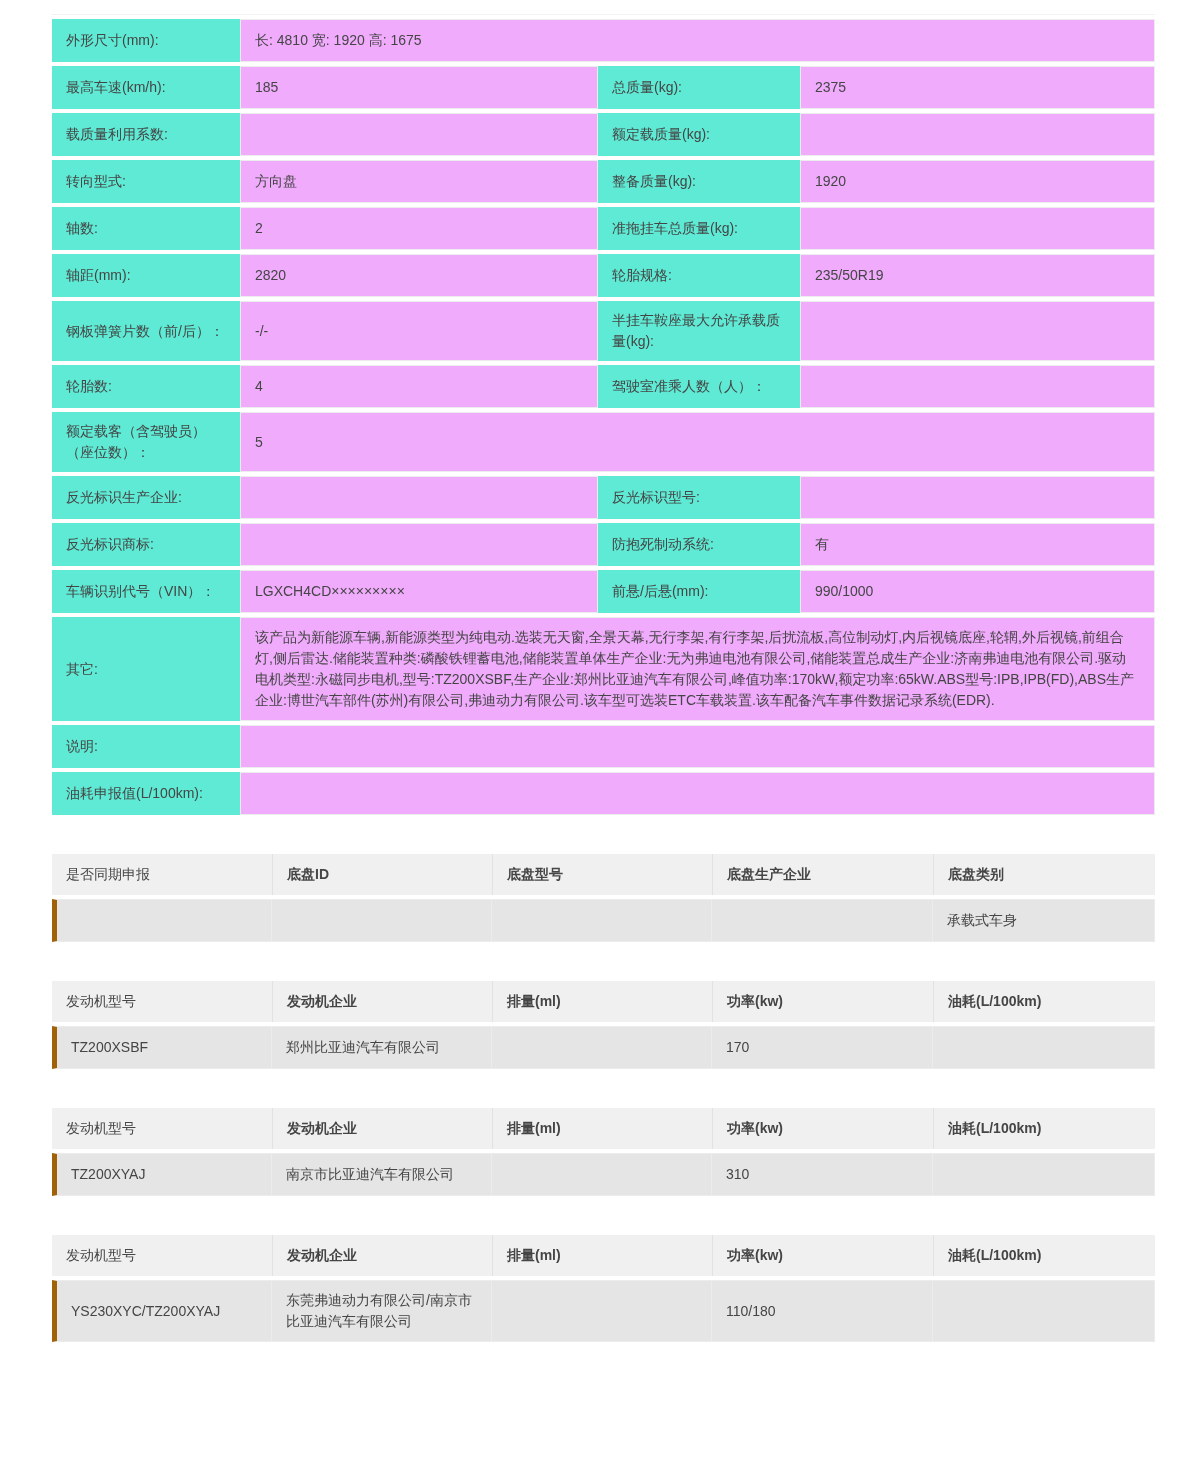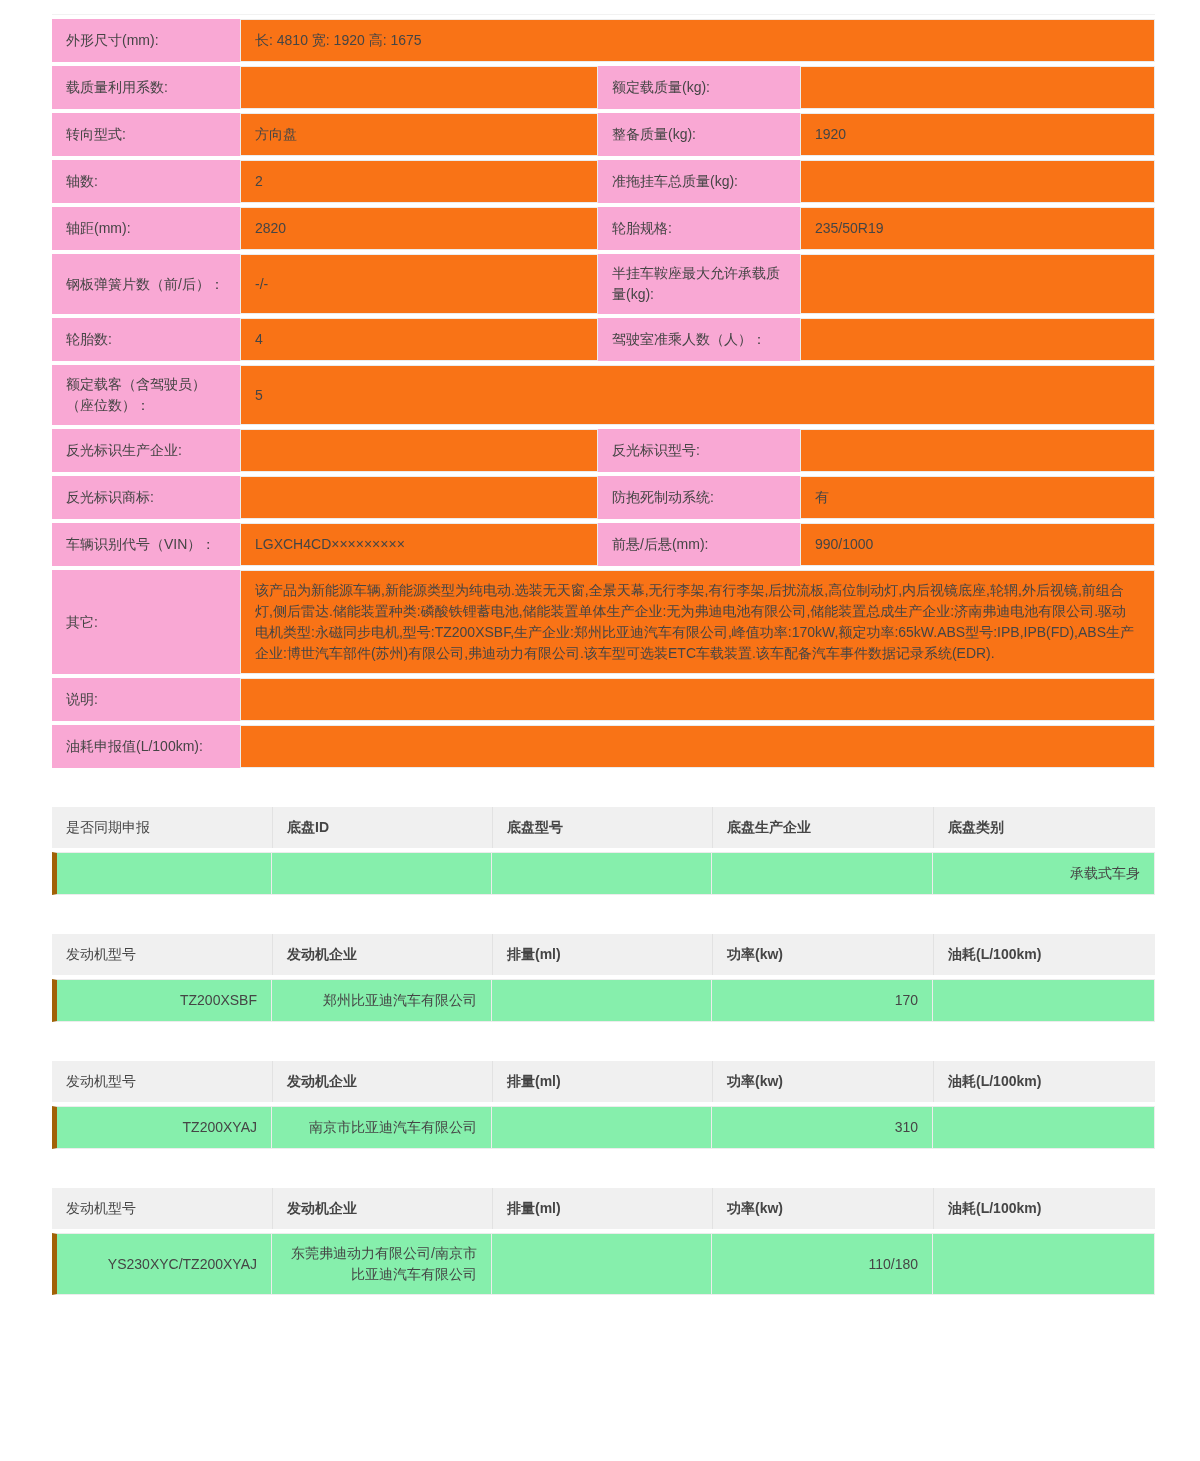--- a/index.html
+++ b/index.html
@@ -28,42 +28,41 @@
     vertical-align: middle;
     font-weight: normal;
     line-height: 21px;
     word-break: break-all;
     overflow-wrap: break-word;
     height: 23px;
     box-sizing: content-box;
   }
   
   .spec td.lbl {
-    background: #f9a8d4;
+    background: #5eead4;
   }
   .spec td.val {
-    background: #f97316;
+    background: #f0abfc;
     border: 1px solid #ececec;
   }
   
   .grid { margin-top: 31px; }
   .grid th {
     background: #f0f0f0;
     margin-top: 8px;
   }
   .grid th:not(:first-child) {
     border-left: 1px solid #e2e2e2;
     font-weight: bold;
   }
   .grid td {
-    background: #86efac;
+    background: #e5e5e5;
     border-top: 1px solid #ececec;
     border-bottom: 1px solid #ececec;
     border-right: 1px solid #ececec;
-    text-align: right;
   }
   .grid td:first-child {
     border-left: 5px solid #a16207;
     margin-top: 28px;
   }
   .spec { border-top: 1px solid #f2f2f2; }
 </style>
 </head>
 <body>
 
@@ -73,20 +72,26 @@
     <colgroup>
       <col style="width:188px">
       <col style="width:358px">
       <col style="width:202px">
       <col style="width:355px">
     </colgroup>
     <tbody>
         <tr>
           <td class="lbl">外形尺寸(mm):</td>
           <td class="val" colspan="3">长: 4810 宽: 1920 高: 1675</td>
+        </tr>
+        <tr>
+          <td class="lbl">最高车速(km/h):</td>
+          <td class="val">185</td>
+          <td class="lbl">总质量(kg):</td>
+          <td class="val">2375</td>
         </tr>
         <tr>
           <td class="lbl">载质量利用系数:</td>
           <td class="val"></td>
           <td class="lbl">额定载质量(kg):</td>
           <td class="val"></td>
         </tr>
         <tr>
           <td class="lbl">转向型式:</td>
           <td class="val">方向盘</td>

